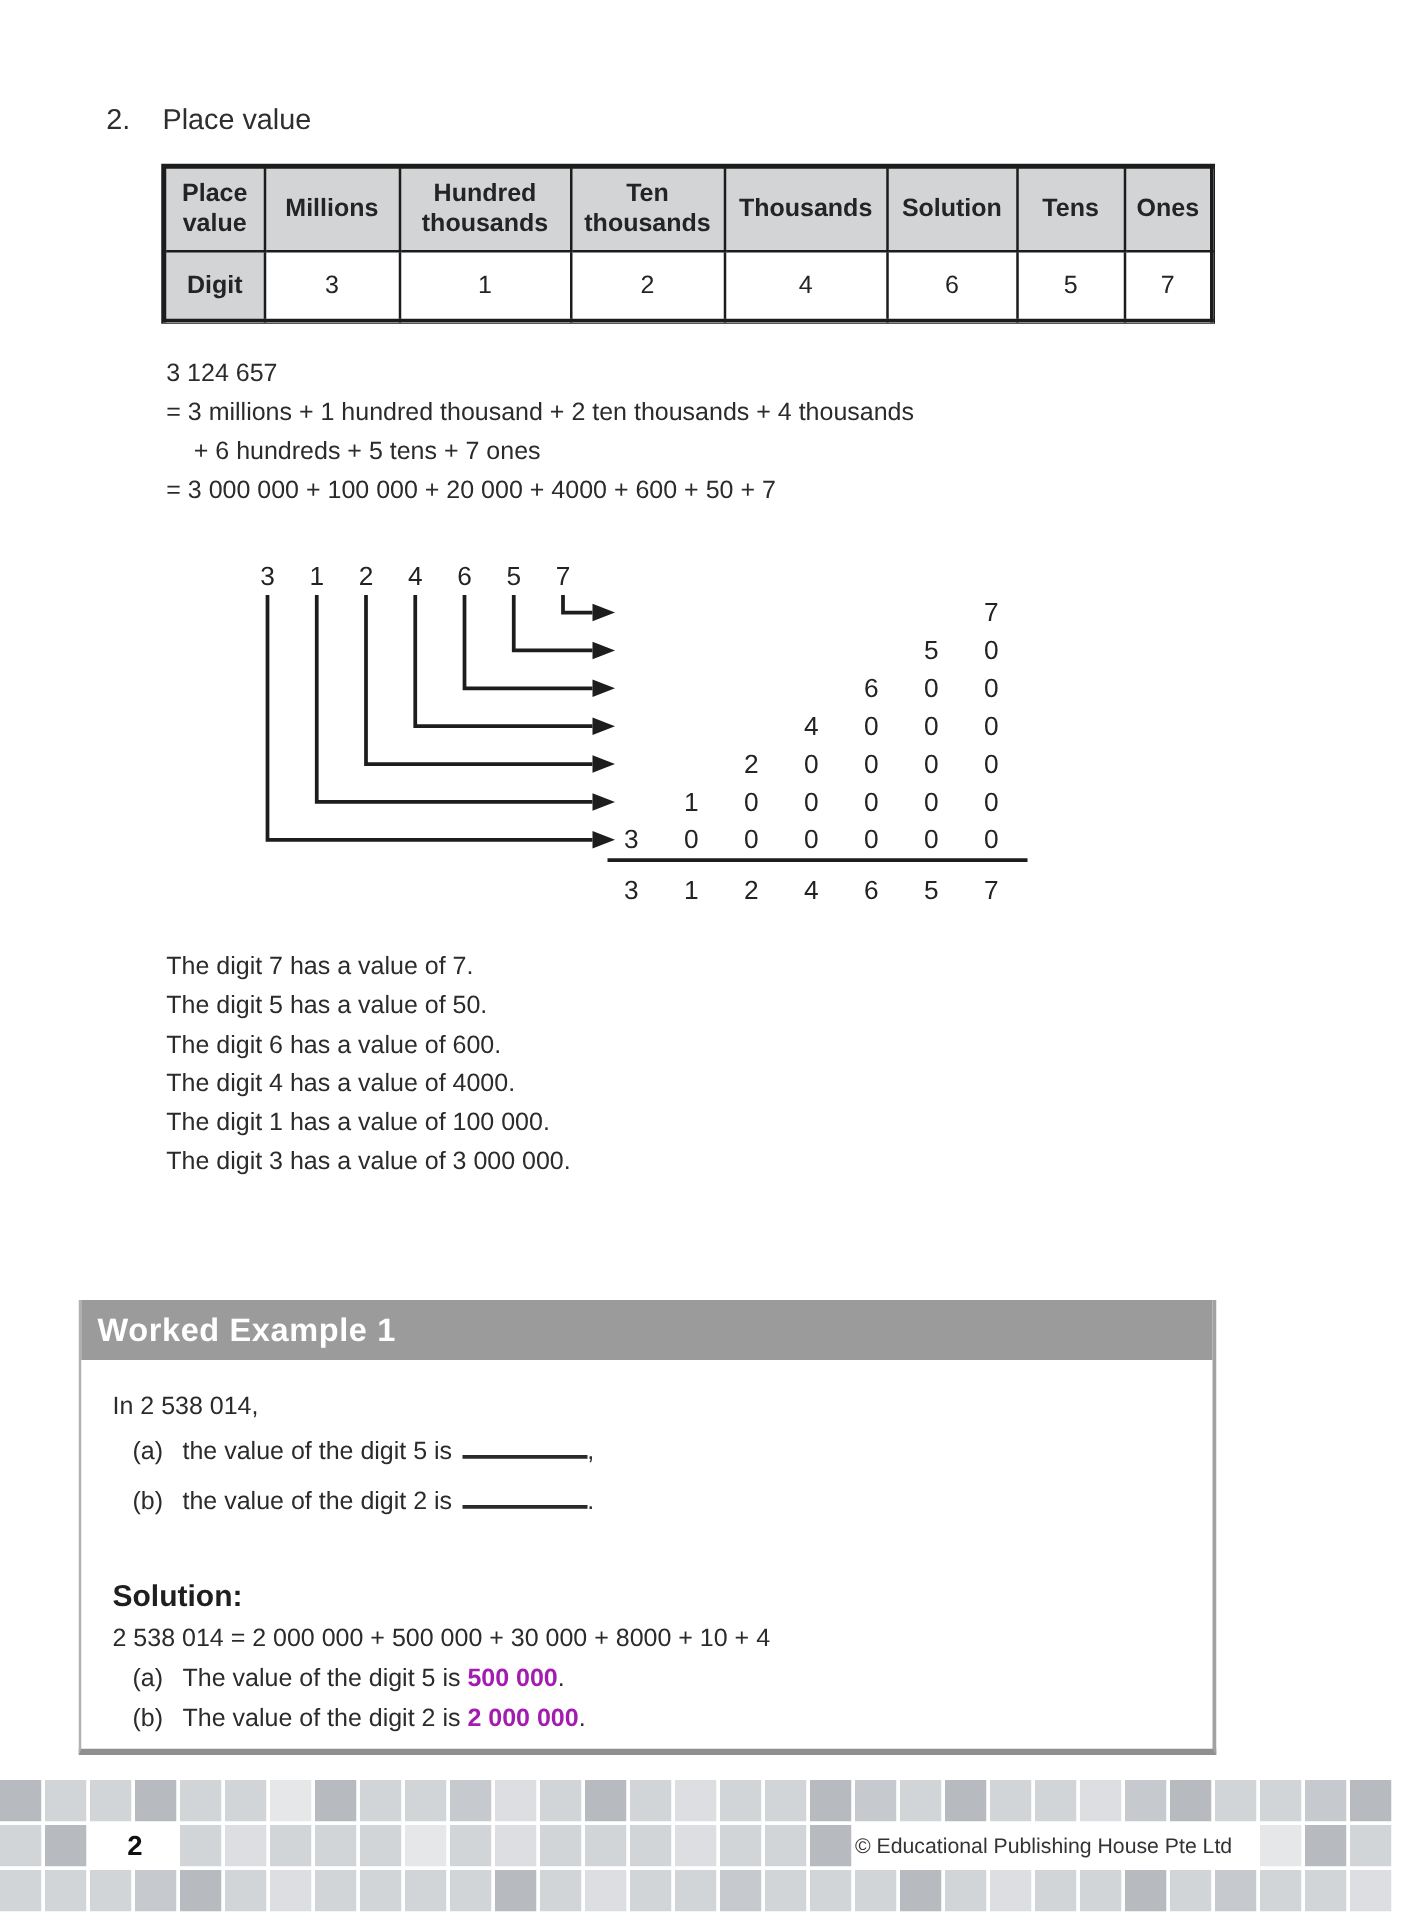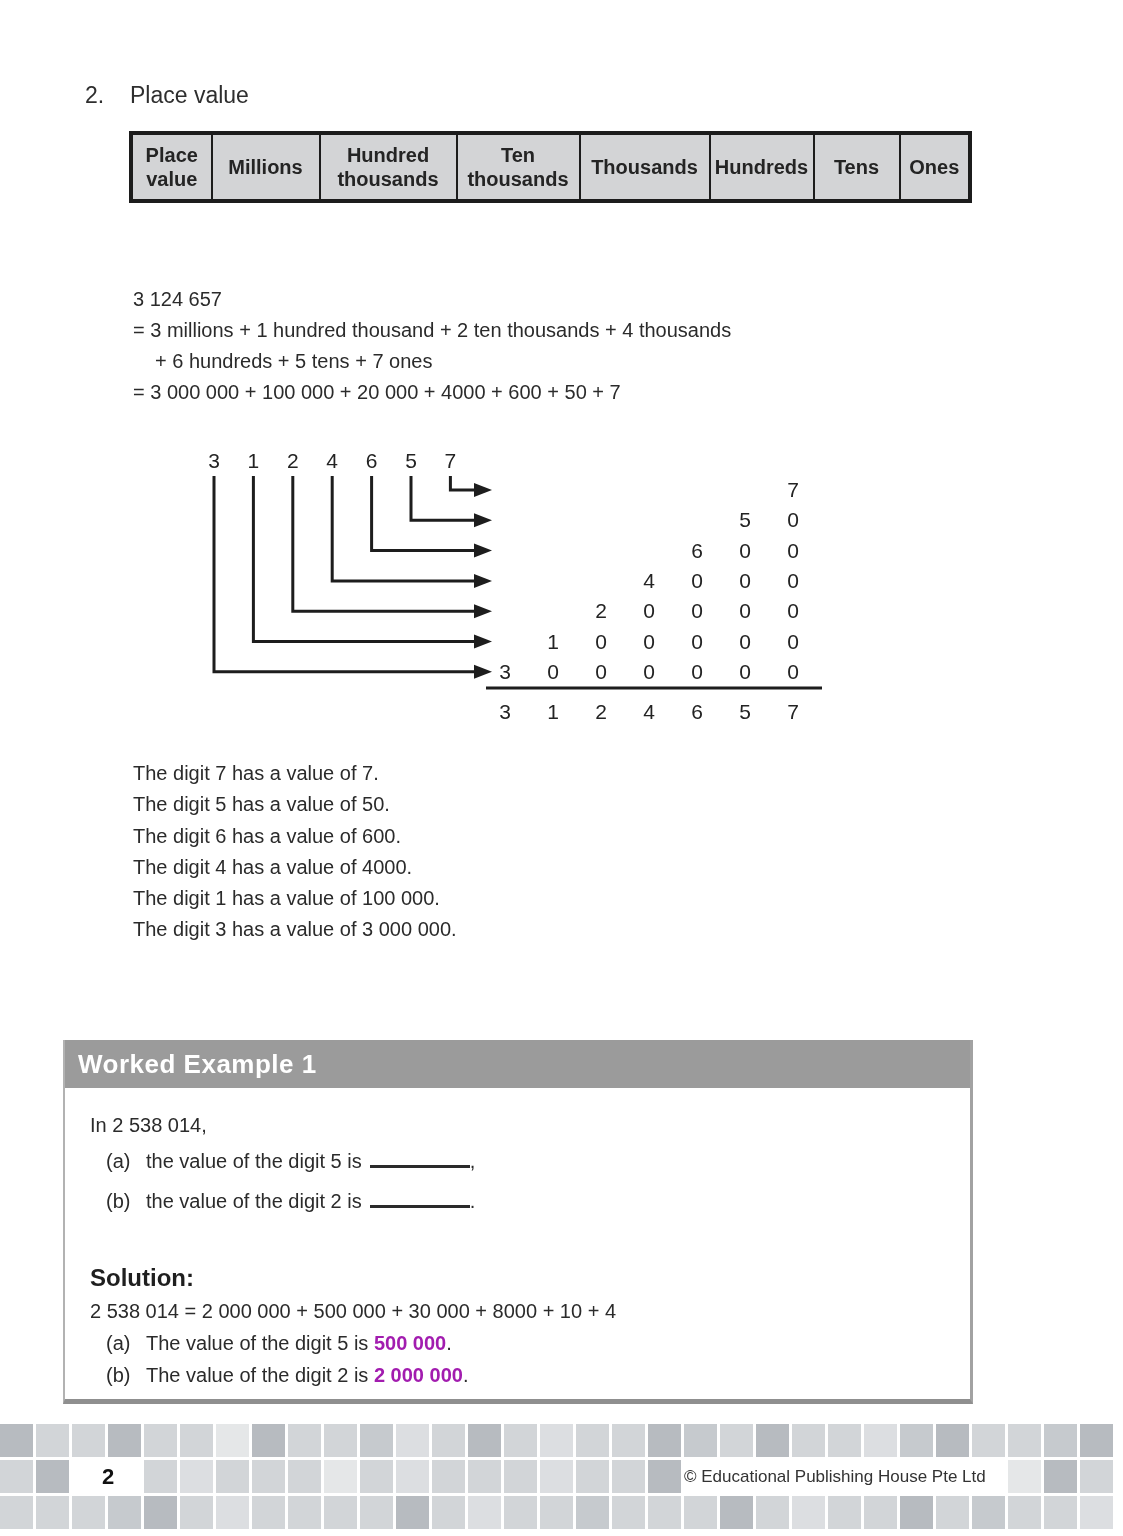--- a/index.html
+++ b/index.html
@@ -82,23 +82,33 @@
         <col style="width:86px">
         <col style="width:70px">
     </colgroup>
     <tbody>
         <tr class="hrow">
       <th>Place value</th>
       <th>Millions</th>
       <th>Hundred thousands</th>
       <th>Ten thousands</th>
       <th>Thousands</th>
-      <th>Hundreds</th>
+      <th>Solution</th>
       <th>Tens</th>
       <th>Ones</th>
+    </tr>
+    <tr class="drow">
+      <th>Digit</th>
+      <td>3</td>
+      <td>1</td>
+      <td>2</td>
+      <td>4</td>
+      <td>6</td>
+      <td>5</td>
+      <td>7</td>
     </tr>
   </tbody>
     </table>
 
   <div class="expansion">
     <div>3 124 657</div>
     <div>= 3 millions + 1 hundred thousand + 2 ten thousands + 4 thousands</div>
     <div class="cont">+ 6 hundreds + 5 tens + 7 ones</div>
     <div>= 3 000 000 + 100 000 + 20 000 + 4000 + 600 + 50 + 7</div>
   </div>

